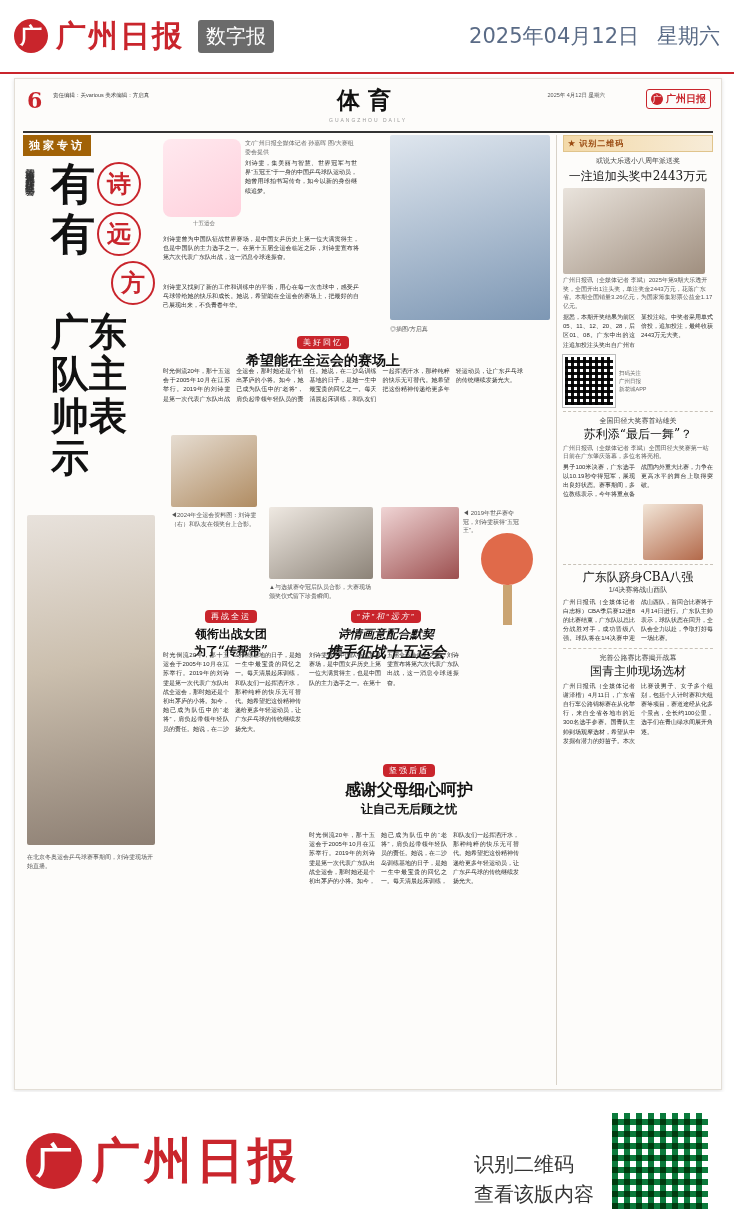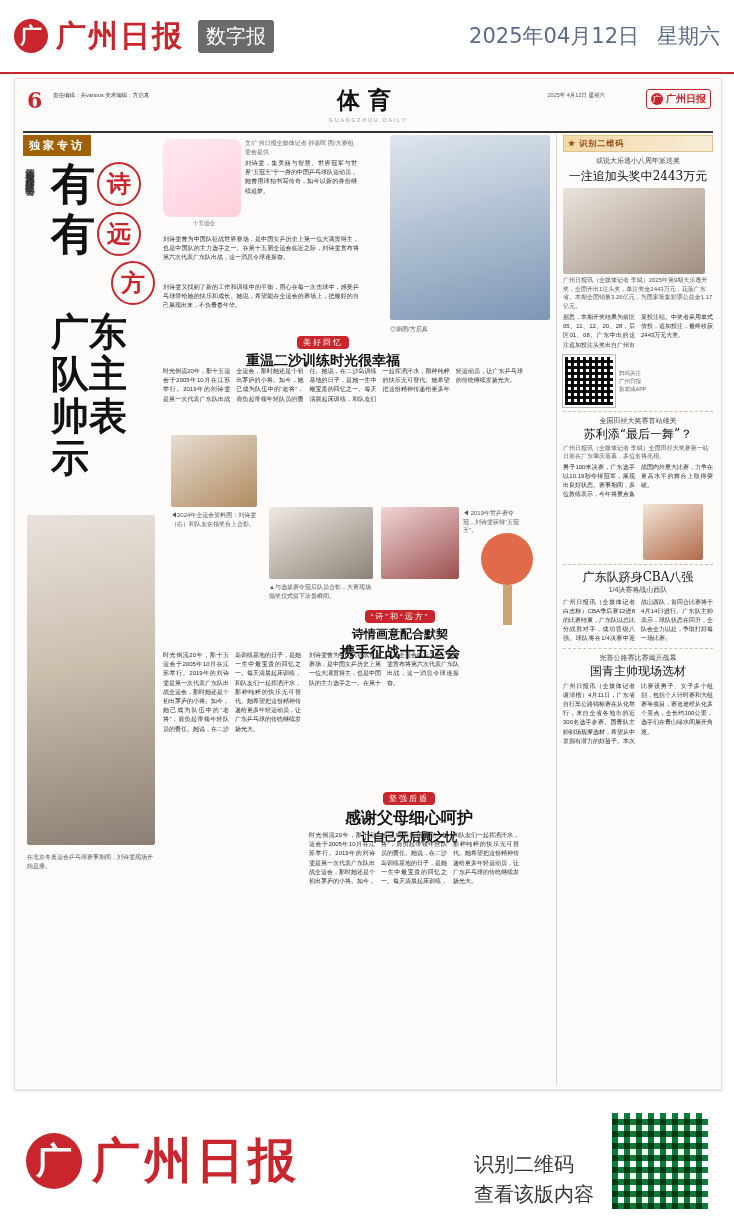--- a/index.html
+++ b/index.html
@@ -284,56 +284,61 @@
         </div>
         <div class="blk txt" style="left:2px;top:100px;width:196px;">
           <span>刘诗雯曾为中国队征战世界赛场，是中国女乒历史上第一位大满贯得主，也是中国队的主力选手之一。在第十五届全运会临近之际，刘诗雯宣布将第六次代表广东队出战，这一消息令球迷振奋。</span>
         </div>
         <div class="blk txt" style="left:2px;top:148px;width:196px;">
           <span>刘诗雯又找到了新的工作和训练中的平衡，用心在每一次击球中，感受乒乓球带给她的快乐和成长。她说，希望能在全运会的赛场上，把最好的自己展现出来，不负青春年华。</span>
         </div>
 
         <div class="blk" style="left:12px;top:196px;width:300px;text-align:center;">
           <span class="kicker-pill">美好回忆</span>
-          <div class="sec-title" style="font-size:14px;margin-top:3px;">重温二沙训练时光很幸福</div>
+          <div class="sec-title" style="font-size:14px;margin-top:3px;">希望能在全运会的赛场上</div>
         </div>
 
         <div class="blk txt" style="left:2px;top:232px;width:360px;height:250px;column-count:5;">
           <span>时光倒流20年，那十五运会于2005年10月在江苏举行。2019年的刘诗雯是第一次代表广东队出战全运会，那时她还是个初出茅庐的小将。如今，她已成为队伍中的“老将”，肩负起带领年轻队员的责任。她说，在二沙岛训练基地的日子，是她一生中最宝贵的回忆之一。每天清晨起床训练，和队友们一起挥洒汗水，那种纯粹的快乐无可替代。她希望把这份精神传递给更多年轻运动员，让广东乒乓球的传统继续发扬光大。</span>
         </div>
 
         <div class="photo" style="position:absolute;left:10px;top:300px;width:86px;height:72px;background:linear-gradient(150deg,#e6ddd2,#b08c62);"></div>
         <div class="cap" style="position:absolute;left:10px;top:374px;width:86px;">◀2024年全运会资料图：刘诗雯（右）和队友在领奖台上合影。</div>
 
         <div class="photo" style="position:absolute;left:108px;top:372px;width:104px;height:72px;background:linear-gradient(150deg,#efe9e2,#8c8378);"></div>
         <div class="cap" style="position:absolute;left:108px;top:446px;width:104px;">▲与选拔赛夺冠后队员合影，大赛现场颁奖仪式留下珍贵瞬间。</div>
 
         <div class="photo" style="position:absolute;left:220px;top:372px;width:78px;height:72px;background:linear-gradient(150deg,#f0d5d5,#9c4f4f);"></div>
         <div class="cap" style="position:absolute;left:302px;top:372px;width:58px;">◀ 2019年世乒赛夺冠，刘诗雯获得“五冠王”。</div>
 
         <div style="position:absolute;right:8px;top:380px;width:70px;height:130px;">
           <div style="width:52px;height:52px;border-radius:50%;background:#e06a4a;margin:18px auto 0 auto;"></div>
           <div style="width:9px;height:40px;background:#caa472;margin:0 auto;"></div>
         </div>
 
-
-        <div class="blk" style="left:164px;top:470px;width:150px;text-align:center;">
+        <div class="blk" style="left:10px;top:470px;width:120px;text-align:center;">
+          <span class="kicker-pill">再战全运</span>
+          <div class="sec-title" style="font-size:12px;margin-top:3px;">领衔出战女团</div>
+          <div class="sec-title" style="font-size:12px;">为了“传帮带”</div>
+        </div>
+
+        <div class="blk" style="left:150px;top:470px;width:150px;text-align:center;font-style:italic;">
           <span class="kicker-pill">“诗”和“远方”</span>
           <div class="sec-title" style="font-size:12px;margin-top:3px;">诗情画意配合默契</div>
           <div class="sec-title" style="font-size:15px;">携手征战十五运会</div>
         </div>
 
         <div class="blk txt" style="left:2px;top:516px;width:138px;height:420px;column-count:2;">
           <span>时光倒流20年，那十五运会于2005年10月在江苏举行。2019年的刘诗雯是第一次代表广东队出战全运会，那时她还是个初出茅庐的小将。如今，她已成为队伍中的“老将”，肩负起带领年轻队员的责任。她说，在二沙岛训练基地的日子，是她一生中最宝贵的回忆之一。每天清晨起床训练，和队友们一起挥洒汗水，那种纯粹的快乐无可替代。她希望把这份精神传递给更多年轻运动员，让广东乒乓球的传统继续发扬光大。</span>
         </div>
         <div class="blk txt" style="left:148px;top:516px;width:150px;height:128px;column-count:2;">
           <span>刘诗雯曾为中国队征战世界赛场，是中国女乒历史上第一位大满贯得主，也是中国队的主力选手之一。在第十五届全运会临近之际，刘诗雯宣布将第六次代表广东队出战，这一消息令球迷振奋。</span>
         </div>
 
-        <div class="blk" style="left:148px;top:652px;width:200px;text-align:center;">
+        <div class="blk" style="left:148px;top:624px;width:200px;text-align:center;">
           <span class="kicker-pill">坚强后盾</span>
           <div class="sec-title" style="font-size:16px;margin-top:3px;">感谢父母细心呵护</div>
           <div class="sec-title" style="font-size:12px;">让自己无后顾之忧</div>
         </div>
         <div class="blk txt" style="left:148px;top:696px;width:210px;height:240px;column-count:3;">
           <span>时光倒流20年，那十五运会于2005年10月在江苏举行。2019年的刘诗雯是第一次代表广东队出战全运会，那时她还是个初出茅庐的小将。如今，她已成为队伍中的“老将”，肩负起带领年轻队员的责任。她说，在二沙岛训练基地的日子，是她一生中最宝贵的回忆之一。每天清晨起床训练，和队友们一起挥洒汗水，那种纯粹的快乐无可替代。她希望把这份精神传递给更多年轻运动员，让广东乒乓球的传统继续发扬光大。</span>
         </div>
 
       </div>
 

